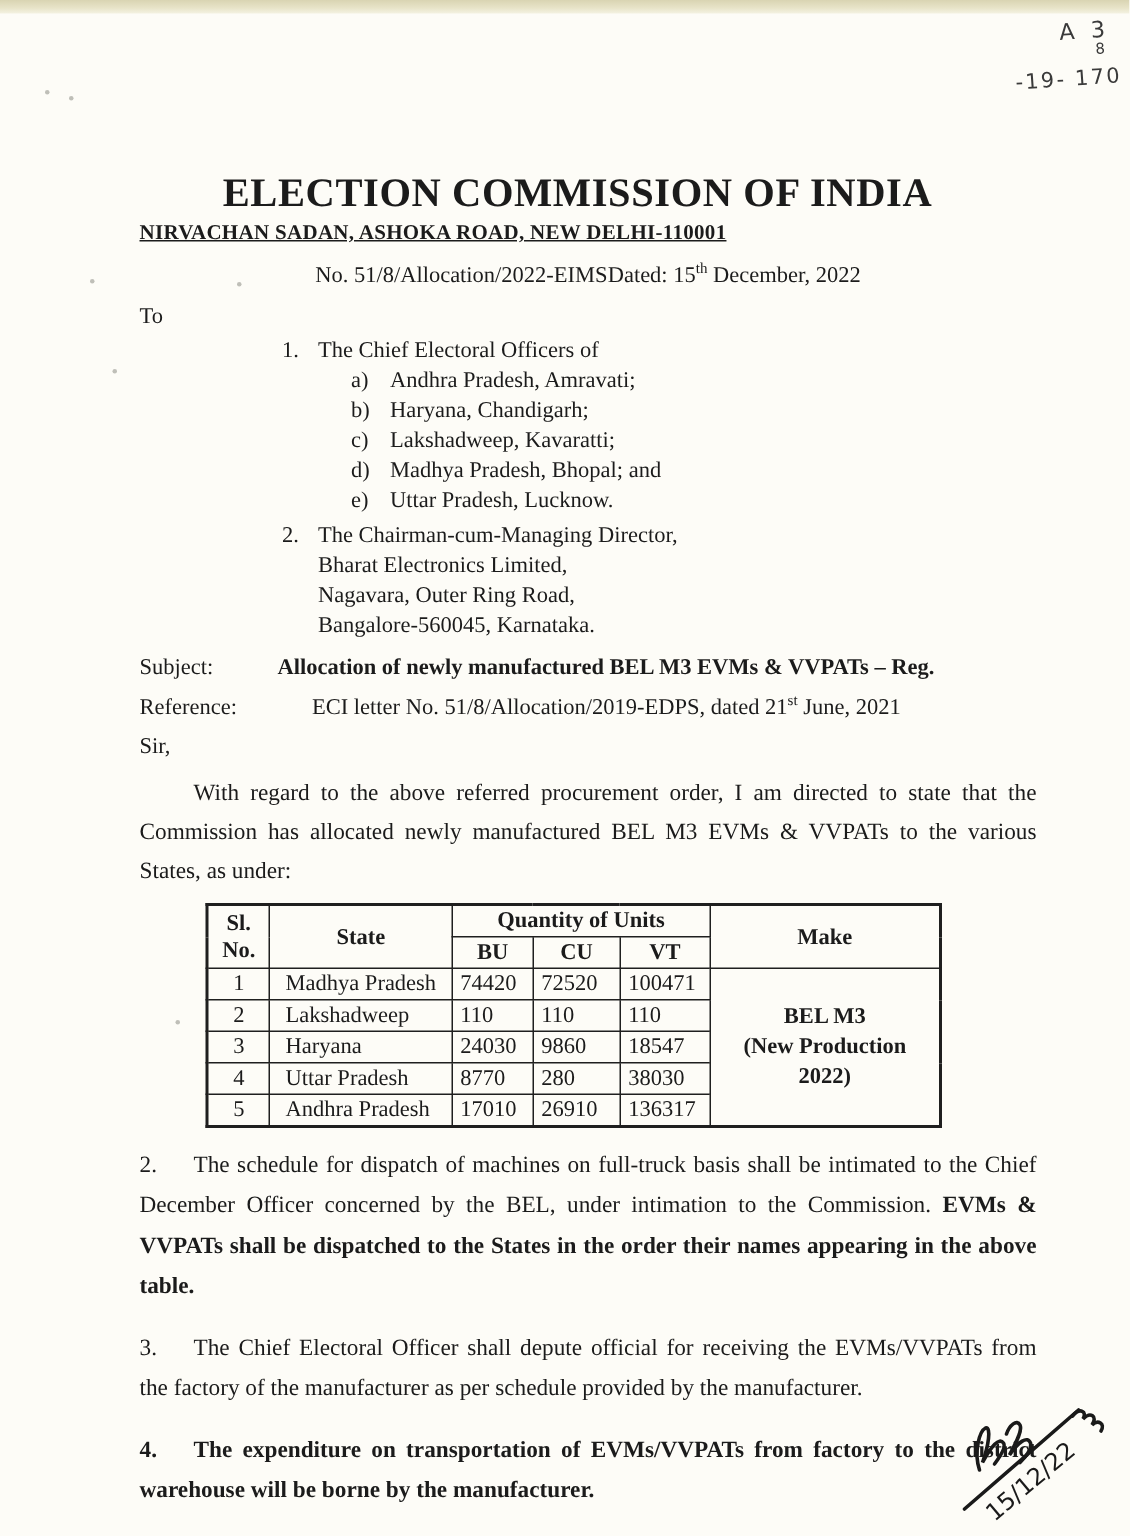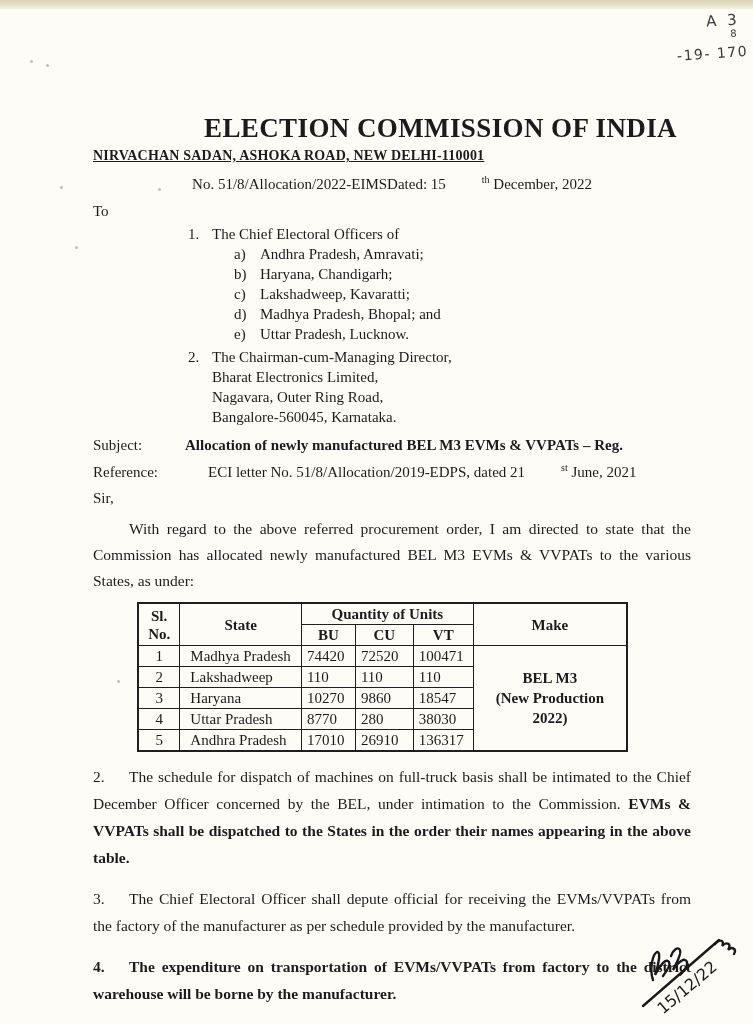--- a/index.html
+++ b/index.html
@@ -23,29 +23,29 @@
     text-align:right;transform:rotate(-4deg);line-height:1.05;
   }
   .hand-top .h1{display:block;font-size:15px;letter-spacing:3px;padding-right:6px;}
   .hand-top .h2{display:block;font-size:10px;padding-right:10px;}
   .hand-top .h3{display:block;font-size:14px;letter-spacing:1.5px;margin-top:6px;}
   .content{
     position:absolute;left:93px;right:62px;top:115px;
     font-size:15px;line-height:20px;
   }
   .title{
-    font-size:27px;font-weight:bold;text-align:right;
+    font-size:27px;font-weight:bold;text-align:center;
     letter-spacing:.4px;line-height:26px;margin:0 14px 0 0;
   }
   .subtitle{
     font-size:14px;font-weight:bold;text-align:left;
     margin:7px 14px 0 0;line-height:15px;letter-spacing:.2px;text-decoration:underline;
   }
   .meta-row{display:flex;justify-content:center;margin-top:11px;line-height:20px;}
-  sup{font-size:10px;line-height:0;margin-left:36px;}
+  sup{font-size:10px;line-height:0;}
   .to{margin-top:7px;}
   .addr1{margin-left:95px;margin-top:3px;}
   .addr1 .n{display:inline-block;width:24px;}
   .addr1 .subs{margin-left:46px;}
   .addr1 .sub .k{display:inline-block;width:26px;}
   .addr2{margin-left:95px;margin-top:3px;display:flex;}
   .addr2 .n{width:24px;flex:none;}
   .kv{margin-top:8px;display:flex;}
   .kv .k{width:92px;flex:none;}
   .kv.ref{margin-top:7px;gap:23px;}
@@ -178,21 +178,21 @@
       <tr>
         <td>2</td>
         <td class="st">Lakshadweep</td>
         <td class="num">110</td>
         <td class="num">110</td>
         <td class="num">110</td>
       </tr>
       <tr>
         <td>3</td>
         <td class="st">Haryana</td>
-        <td class="num">10270</td>
+        <td class="num">24030</td>
         <td class="num">9860</td>
         <td class="num">18547</td>
       </tr>
       <tr>
         <td>4</td>
         <td class="st">Uttar Pradesh</td>
         <td class="num">8770</td>
         <td class="num">280</td>
         <td class="num">38030</td>
       </tr>

